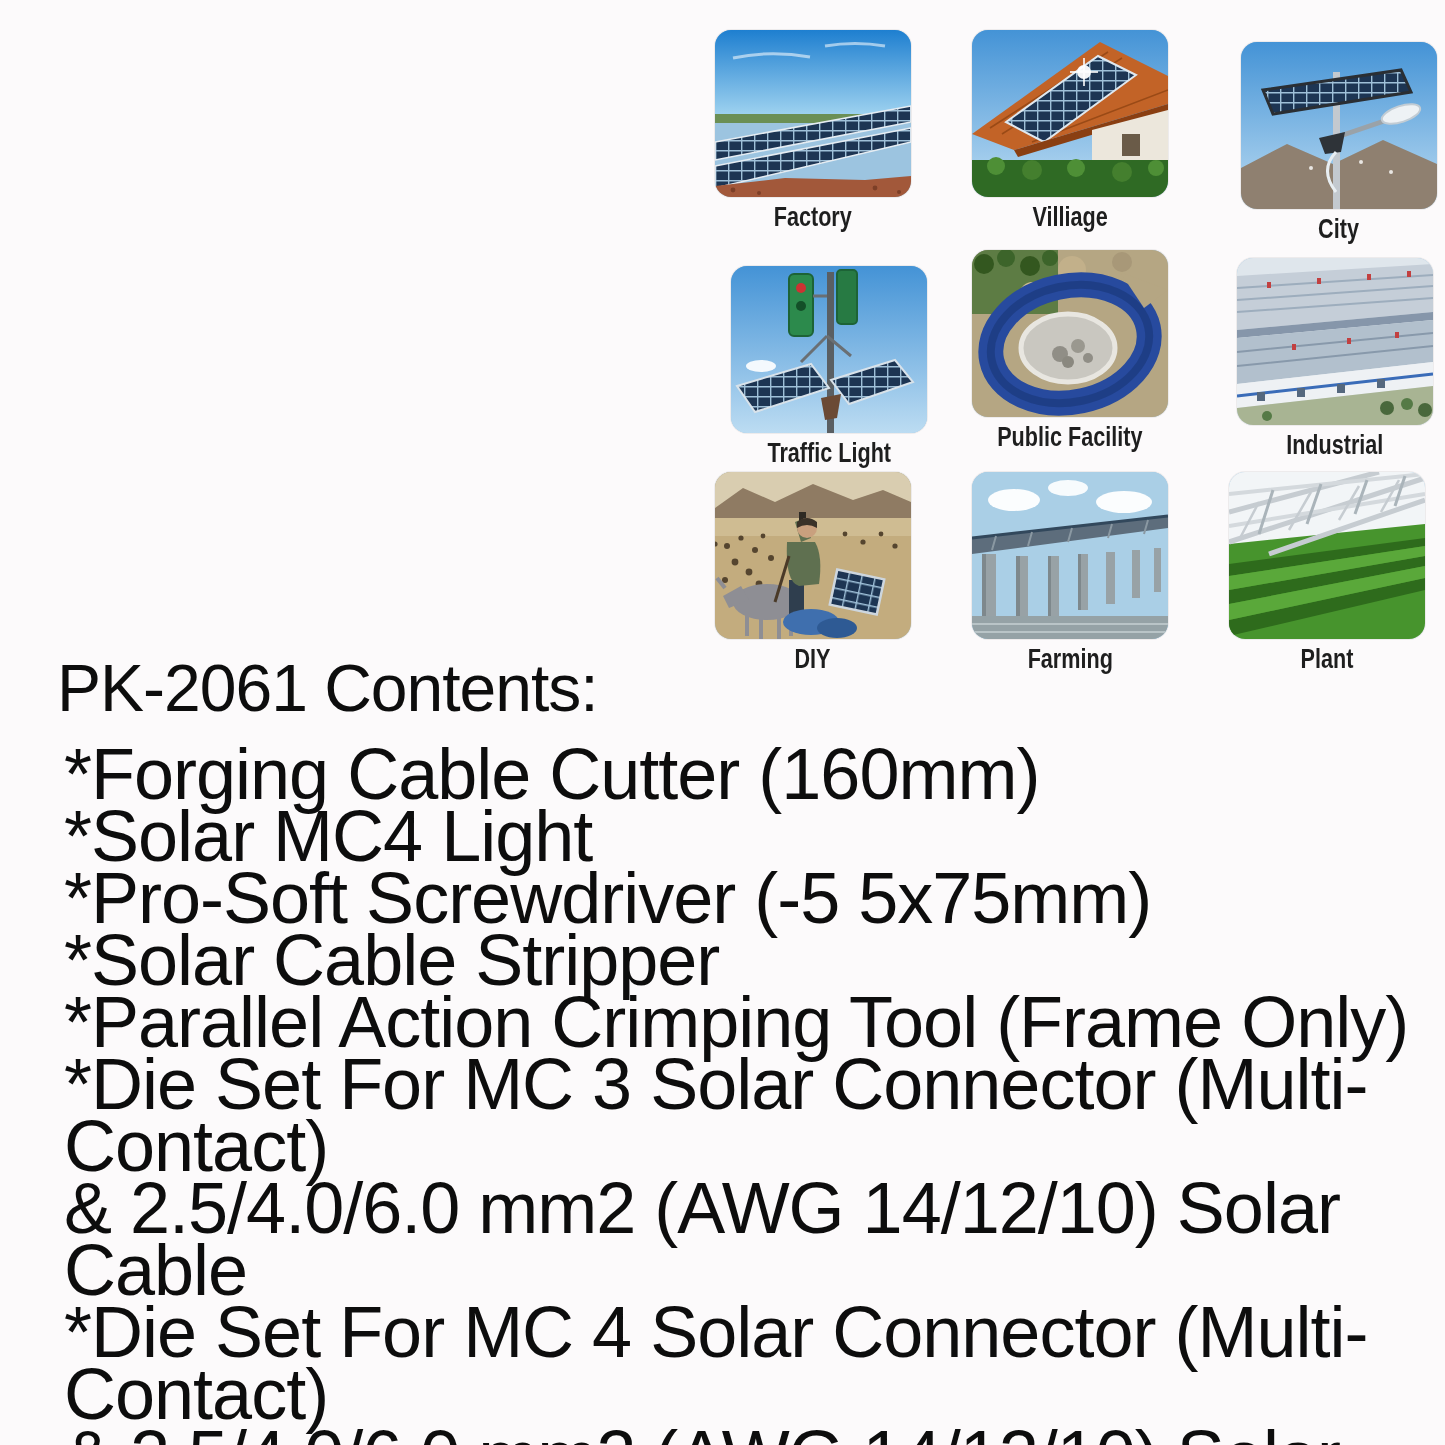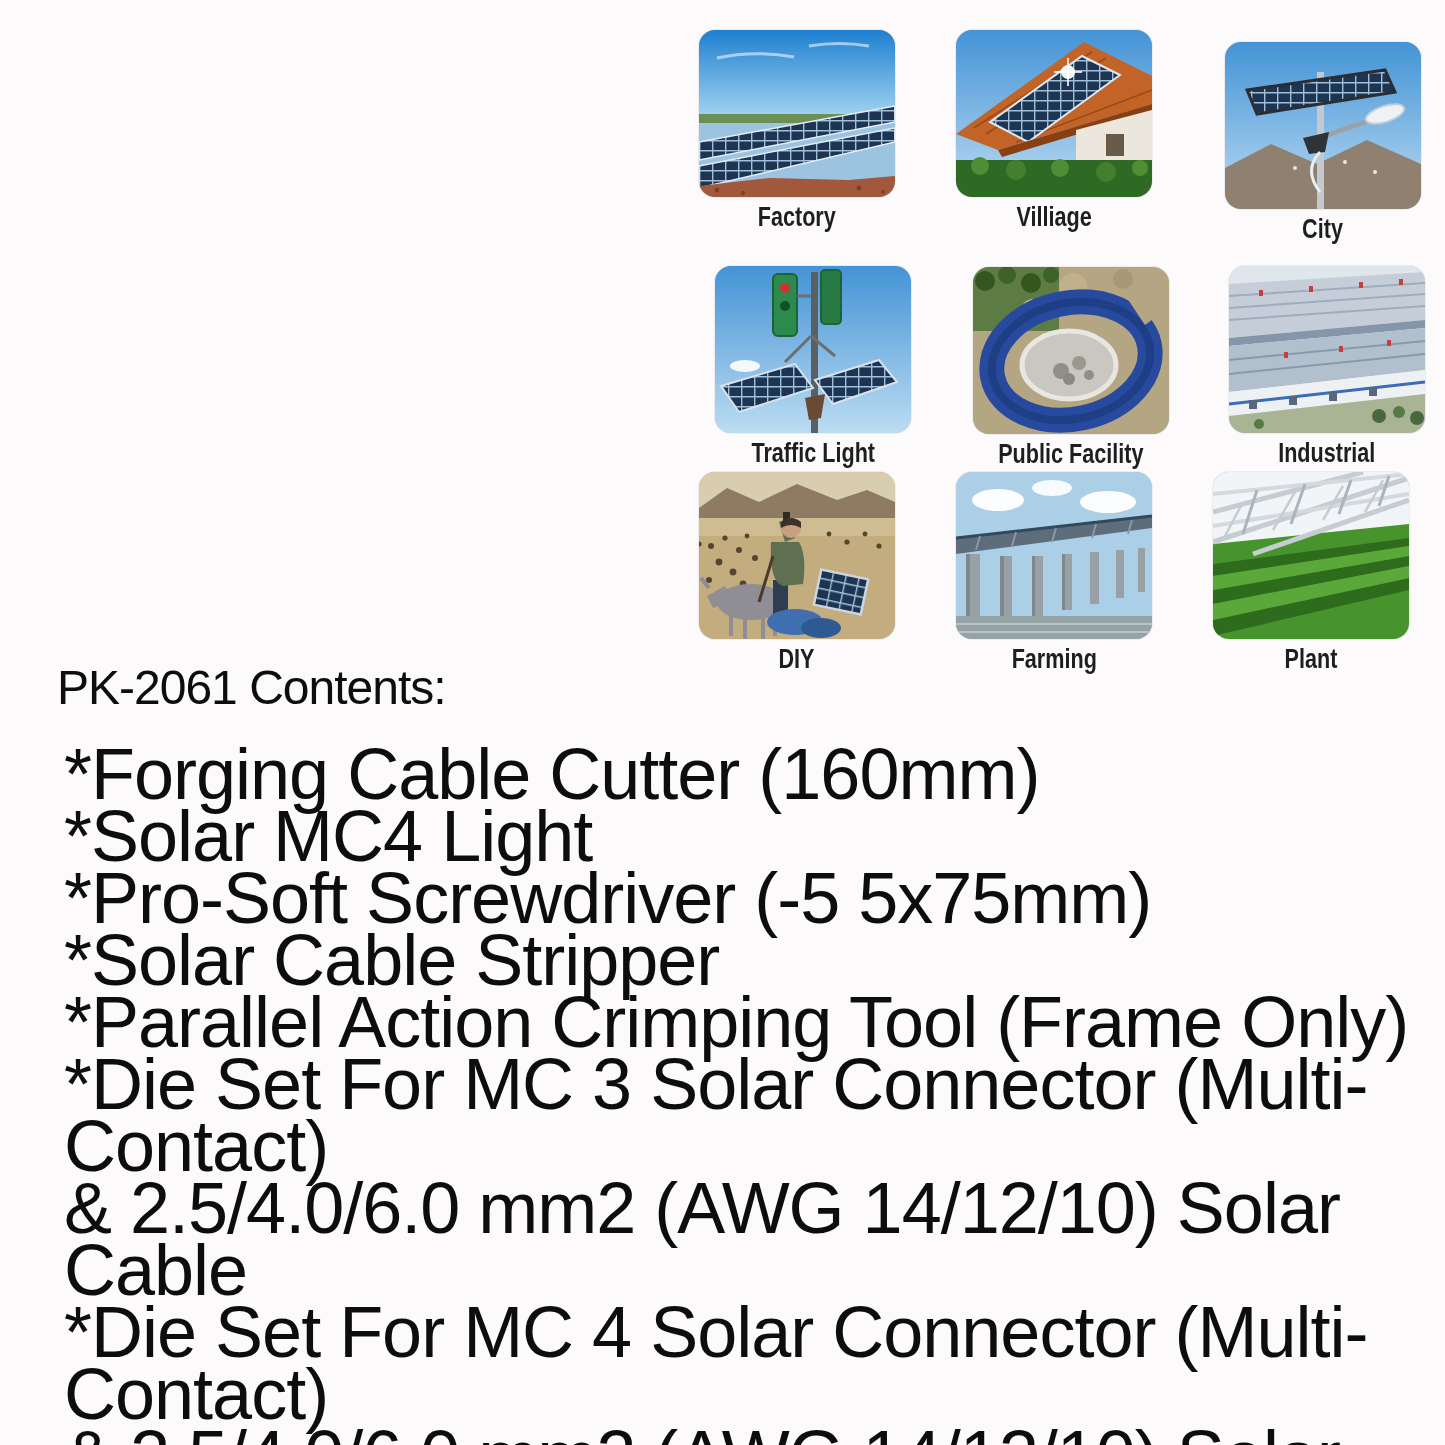--- a/index.html
+++ b/index.html
@@ -5,21 +5,21 @@
   html,body{margin:0;padding:0;background:#ffffff;}
   .canvas{
     position:relative;
     width:1445px;height:1445px;
     background:#fcfafb;
     overflow:hidden;
     font-family:"Liberation Sans",sans-serif;
     color:#0d0d0d;
   }
   
-  .gallery{position:absolute;left:0;top:0;width:1271px;height:720px;}
+  .gallery{position:absolute;left:16px;top:0;width:1271px;height:720px;}
   .cell{position:absolute;width:196px;}
   .cell:nth-child(1){left:699px;top:30px;}
   .cell:nth-child(2){left:956px;top:30px;}
   .cell:nth-child(3){left:1213px;top:30px;}
   .cell:nth-child(4){left:699px;top:250px;}
   .cell:nth-child(5){left:956px;top:250px;}
   .cell:nth-child(6){left:1213px;top:250px;}
   .cell:nth-child(7){left:699px;top:472px;}
   .cell:nth-child(8){left:956px;top:472px;}
   .cell:nth-child(9){left:1213px;top:472px;}
@@ -34,21 +34,21 @@
   .caption span{
     display:inline-block;
     transform:scaleX(.8);transform-origin:center;
     font-weight:700;font-size:27px;color:#1e1e1e;
     letter-spacing:0px;white-space:nowrap;
   }
   
   .contents-title{
     position:absolute;left:57px;top:648px;
     margin:0;font-weight:400;
-    font-size:48px;line-height:80px;letter-spacing:-1px;
+    font-size:66px;line-height:80px;letter-spacing:-1px;
     white-space:nowrap;
   }
   .contents-list{
     position:absolute;left:57px;top:736px;
     margin:7px;padding:0;list-style:none;
     font-size:72px;line-height:62px;letter-spacing:-1px;
     width:1360px;
   }
   .contents-list li{white-space:pre-line;}
 </style>
@@ -159,21 +159,21 @@
           <polygon points="6,120 80,98 98,122 24,146" fill="url(#cells)" stroke="#d8e2ea" stroke-width="2"></polygon>
           <polygon points="100,114 164,94 182,116 118,138" fill="url(#cells)" stroke="#d8e2ea" stroke-width="2"></polygon>
           <polygon points="90,132 110,128 106,152 94,154" fill="#6b4a35"></polygon>
         </svg>
       </div>
       <figcaption class="caption">
         <span>Traffic Light</span>
       </figcaption>
     </figure>
 
-    <figure class="cell" style="margin:17px">
+    <figure class="cell" style="margin:0">
       <div class="photo">
         <svg viewBox="0 0 196 167" preserveAspectRatio="none">
           <rect width="196" height="167" fill="#b5a683"></rect>
           <rect width="86" height="64" fill="#5d7c44"></rect>
           <circle cx="12" cy="14" r="10" fill="#33571f"></circle>
             <circle cx="34" cy="8" r="9" fill="#3c642a"></circle>
           <circle cx="58" cy="16" r="10" fill="#33571f"></circle>
             <circle cx="78" cy="8" r="8" fill="#3c642a"></circle>
           <circle cx="60" cy="44" r="12" fill="#cdbb92"></circle>
             <circle cx="100" cy="20" r="14" fill="#c2b08a"></circle>
@@ -188,21 +188,21 @@
             <circle cx="106" cy="96" r="7" fill="#9a988f"></circle>
           <circle cx="96" cy="112" r="6" fill="#8a887f"></circle>
             <circle cx="116" cy="108" r="5" fill="#908e86"></circle>
         </svg>
       </div>
       <figcaption class="caption">
         <span>Public Facility</span>
       </figcaption>
     </figure>
 
-    <figure class="cell" style="margin:16px">
+    <figure class="cell" style="margin:8px">
       <div class="photo">
         <svg viewBox="0 0 196 167" preserveAspectRatio="none">
           <rect width="196" height="167" fill="#dfe6ec"></rect>
           <polygon points="0,18 196,6 196,54 0,72" fill="#c5ced8"></polygon>
           <path d="M0 30 L196 17 M0 42 L196 28 M0 54 L196 40" stroke="#9dadbd" stroke-width="2" fill="none"></path>
           <rect x="30" y="24" width="4" height="6" fill="#c24040"></rect>
             <rect x="80" y="20" width="4" height="6" fill="#c24040"></rect>
           <rect x="130" y="16" width="4" height="6" fill="#c24040"></rect>
             <rect x="170" y="13" width="4" height="6" fill="#c24040"></rect>
           <polygon points="0,72 196,54 196,62 0,80" fill="#8696aa"></polygon>

